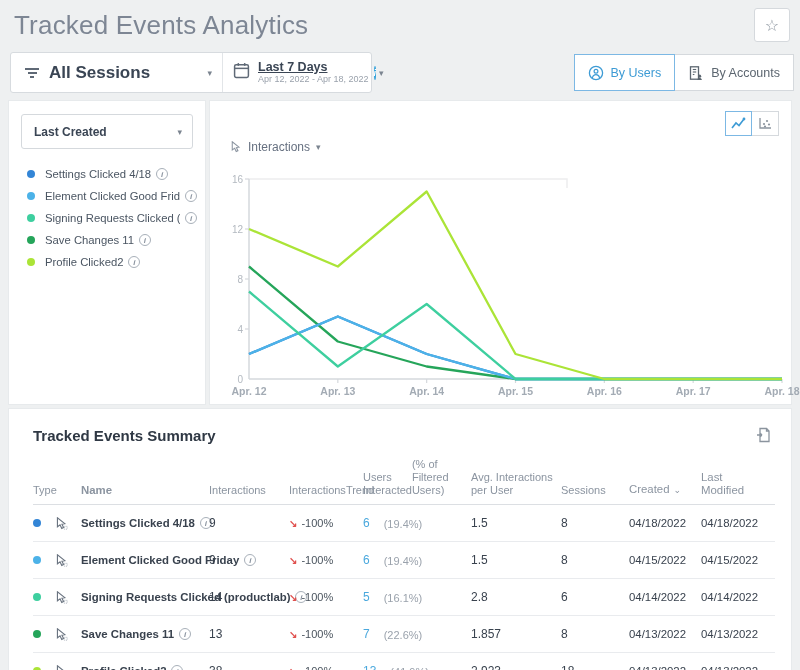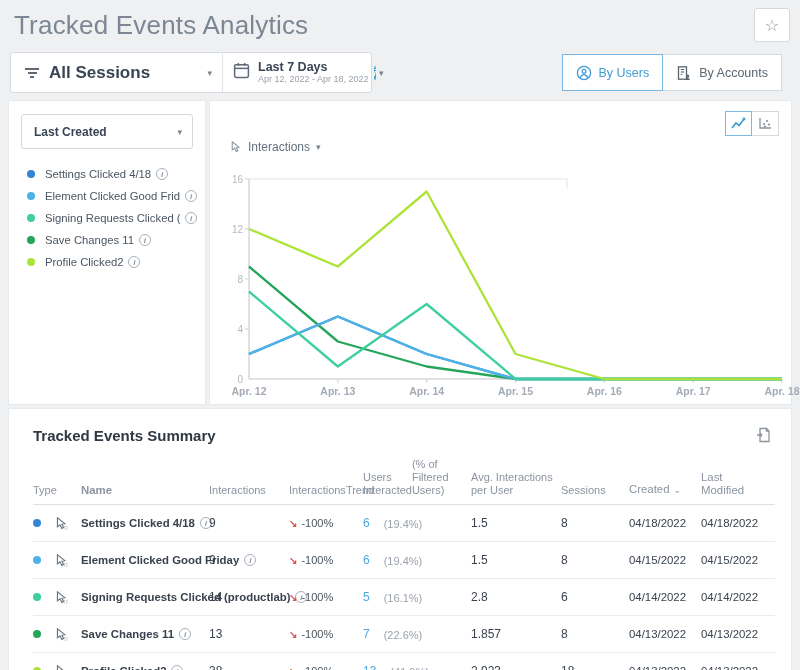--- a/index.html
+++ b/index.html
@@ -33,28 +33,28 @@
     border-right:1px solid #e2e5e8; cursor:pointer;
   }
   .sessions-select .lbl { font-size:17px; font-weight:bold; color:#3a4554; margin-left:10px; }
   .sessions-select .chev { margin-left:auto; }
   .chev { font-size:9px; color:#7b8490; }
   .funnel { display:inline-block; width:14px; }
   .funnel i { display:block; height:0; border-top:2px solid #5f6976; margin:2px auto; }
   .funnel i:nth-child(1){ width:14px; } .funnel i:nth-child(2){ width:9px; } .funnel i:nth-child(3){ width:4px; }
   .date-select { width:148px; display:flex; align-items:center; padding:0 8px 0 10px; cursor:pointer; }
   .date-text { margin-left:8px; }
-  .date-text .l1 { font-size:12.5px; font-weight:bold; color:#3a4554; line-height:14px; }
+  .date-text .l1 { font-size:12.5px; font-weight:bold; color:#3a4554; line-height:14px;text-decoration:underline; }
   .date-text .l2 { font-size:9px; color:#9aa2ac; line-height:11px; white-space:nowrap; }
   .info-blue {
     display:inline-flex; width:14px; height:14px; border-radius:50%;
     background:#2e9fd9; color:#fff; font-size:9px; font-weight:bold;
     align-items:center; justify-content:center; font-style:italic; margin:0 3px 0 5px;
   }
-  .toggle-group { position:absolute; right:18px; top:54px; display:flex;border-radius:7px; }
+  .toggle-group { position:absolute; right:6px; top:54px; display:flex;border-radius:7px; }
   .toggle-btn {
     height:37px; display:flex; align-items:center; padding:0 13px;
     background:#fff; border:1px solid #d5d9dd; font-size:12.5px; color:#5c6670; cursor:pointer;
   }
   .toggle-btn + .toggle-btn { border-left:none; }
   .toggle-btn.active { border:1px solid #7cb8e4; color:#3d9bd5; position:relative; z-index:2; }
   .toggle-btn svg { margin-right:7px; }
 
   
   .legend-card { left:8px; top:100px; width:198px; height:305px; }

